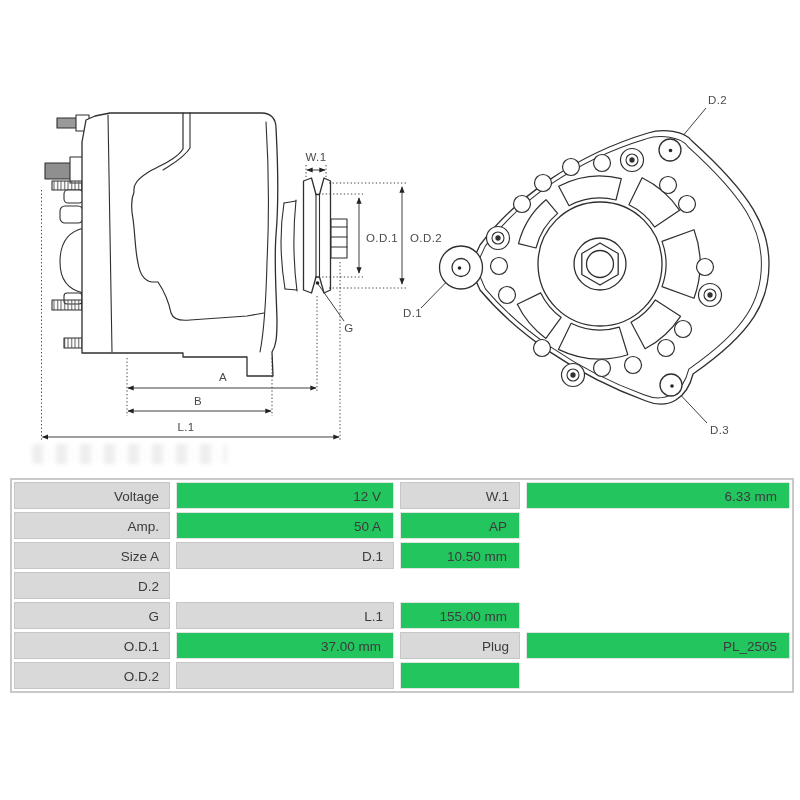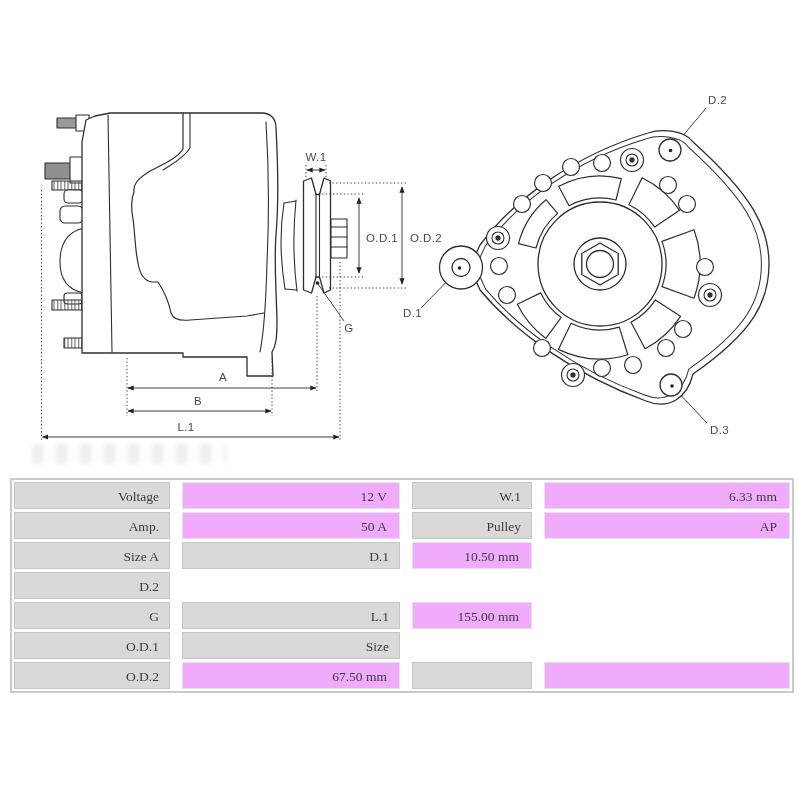--- a/index.html
+++ b/index.html
@@ -10,26 +10,26 @@
   svg text{font-family:"Liberation Sans",sans-serif;font-size:11.5px;fill:#4a4a4a;letter-spacing:.4px;}
 
   
   .watermark{position:absolute;left:32px;top:444px;width:195px;height:20px;opacity:.35;
     filter:blur(2px);border-radius:3px;
     background:repeating-linear-gradient(90deg,rgba(150,150,150,.45) 0 11px,rgba(220,220,220,.1) 11px 24px);}
 
   
   .spec-table{position:absolute;left:10px;top:478px;width:784px;
     border:2px solid #c9c9c9;background:#ffffff;padding:2px;box-sizing:border-box;}
-  .spec-row{display:grid;grid-template-columns:156px 218px 120px 1fr;gap:12px;margin-bottom:3px;font-family:Liberation Serif, serif;}
+  .spec-row{display:grid;grid-template-columns:156px 218px 120px 1fr;gap:6px;margin-bottom:3px;}
   .spec-row:last-child{margin-bottom:0;}
   .cell{height:27px;line-height:27px;font-size:13.5px;color:#3c3c3c;
     text-align:right;white-space:nowrap;overflow:hidden;box-sizing:border-box;}
   .cell.label{background:#d9d9d9;border:1px solid #c6c6c6;padding-right:10px;}
-  .cell.value{background:#f0abfc;border:1px solid #e3e3e3;padding-right:12px;}
+  .cell.value{background:#22c55e;border:1px solid #e3e3e3;padding-right:12px;}
 </style>
 </head>
 <body>
 
 <div class="drawing-wrap">
 <svg width="800" height="470" viewBox="0 0 800 470" xmlns="http://www.w3.org/2000/svg">
   <defs>
     <marker id="arr" viewBox="0 0 8 8" refX="7.2" refY="4" markerWidth="7" markerHeight="7" orient="auto-start-reverse">
       <path d="M0,0.7 L8,4 L0,7.3 Z" fill="#222"></path>
     </marker>
@@ -204,39 +204,39 @@
 <div class="spec-table">
   <div class="spec-row">
     <div class="cell label">Voltage</div>
     <div class="cell value">12 V</div>
     <div class="cell label">W.1</div>
     <div class="cell value">6.33 mm</div>
   </div>
   <div class="spec-row">
     <div class="cell label">Amp.</div>
     <div class="cell value">50 A</div>
-    <div class="cell label">Pulley</div>
     <div class="cell value">AP</div>
   </div>
   <div class="spec-row">
     <div class="cell label">Size A</div>
     <div class="cell label">D.1</div>
     <div class="cell value">10.50 mm</div>
   </div>
   <div class="spec-row">
     <div class="cell label">D.2</div>
   </div>
   <div class="spec-row">
     <div class="cell label">G</div>
     <div class="cell label">L.1</div>
     <div class="cell value">155.00 mm</div>
   </div>
   <div class="spec-row">
     <div class="cell label">O.D.1</div>
-    <div class="cell label">Size</div>
+    <div class="cell value">37.00 mm</div>
+    <div class="cell label">Plug</div>
+    <div class="cell value">PL_2505</div>
   </div>
   <div class="spec-row">
     <div class="cell label">O.D.2</div>
-    <div class="cell value">67.50 mm</div>
     <div class="cell label"></div>
     <div class="cell value"></div>
   </div>
 </div>
 
 </body></html>

